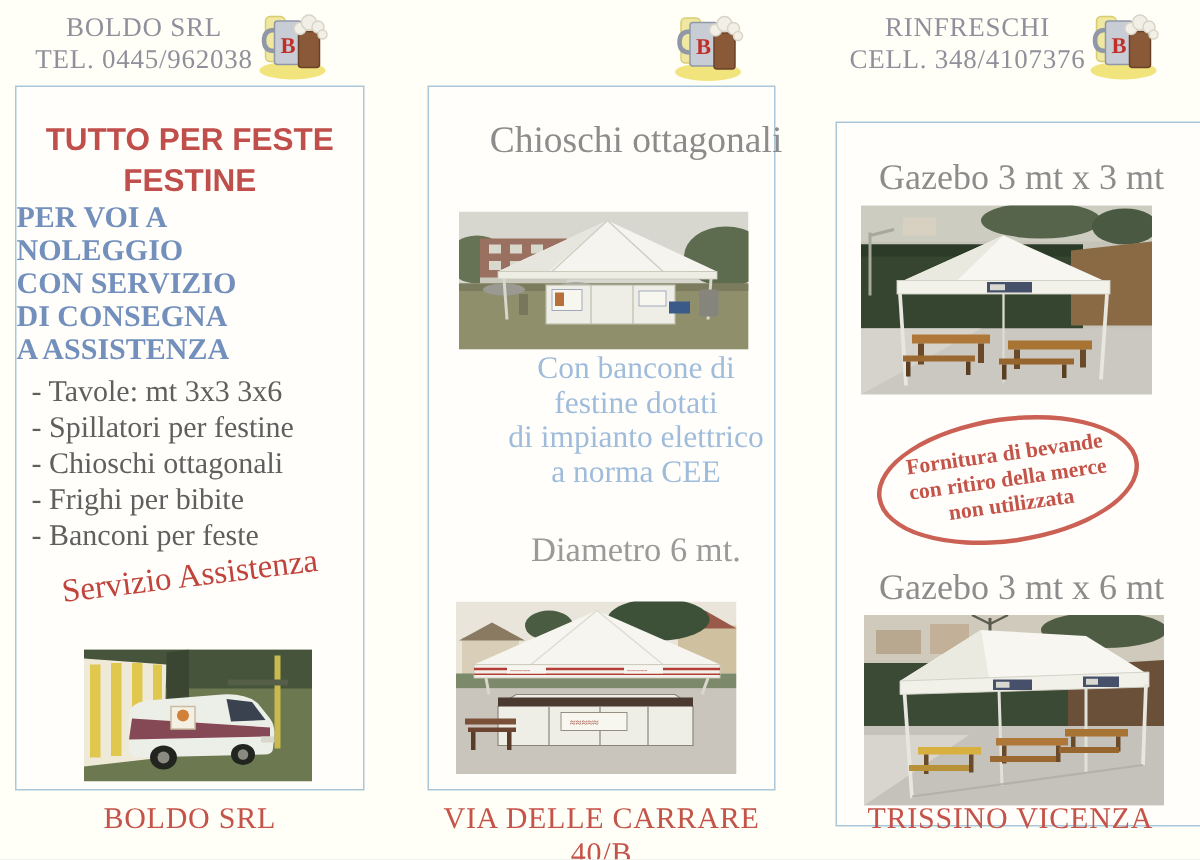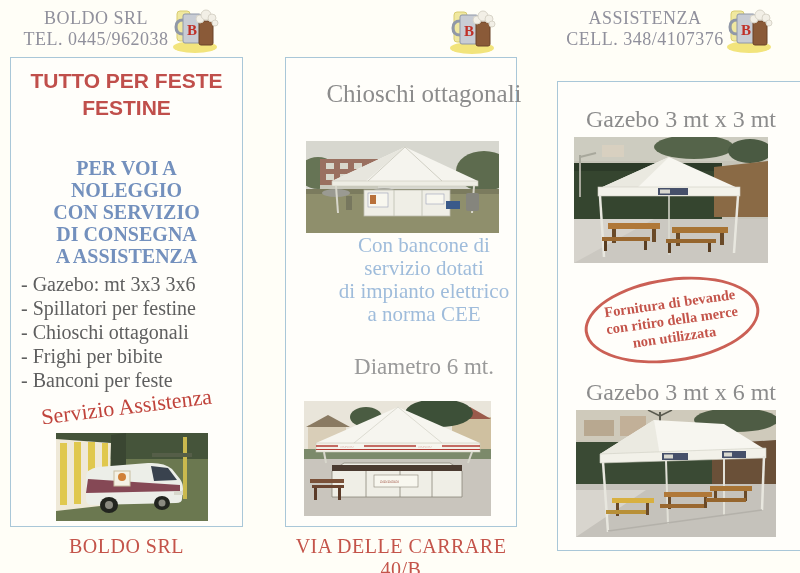--- a/index.html
+++ b/index.html
@@ -17,22 +17,22 @@
   .logo { position:absolute; width:52px; height:50px; }
   .logo-left { left:168px; top:4px; }
   .logo-center { left:445px; top:5px; }
   .logo-right { left:722px; top:4px; }
   
   .panel { position:absolute; top:57px; height:470px; border:1px solid #a9c7d8; background:#fffefa; }
   .panel-left { left:10px; width:233px; }
   .panel-mid { left:285px; width:232px;padding-left:23px; }
   .panel-right { left:557px; width:248px;margin-top:24px; }
   
-  .red-title { margin-top:9px; text-align:center; font-family:"Liberation Sans", sans-serif; font-weight:bold; font-size:21px; line-height:27px; color:#c04f4b; }
-  .blue-sub { text-align:center; font-weight:bold; font-size:20px; line-height:22px; color:#7390bd;margin-top:36px; }
+  .red-title { margin-top:22px; text-align:center; font-family:"Liberation Sans", sans-serif; font-weight:bold; font-size:21px; line-height:27px; color:#c04f4b; }
+  .blue-sub { text-align:left; font-weight:bold; font-size:20px; line-height:22px; color:#7390bd; }
   .lp-list { margin-top:5px; padding-left:10px; font-size:20px; line-height:24px; color:#5f5f5f; }
   .service-note { margin-top:2px; text-align:center; font-size:22px; color:#c0443c; transform:rotate(-7deg); }
   .photo { position:absolute; display:block; }
   
   .mid-title { position:absolute; top:22px; width:100%; text-align:center; font-size:25px; color:#8c8c8c; }
   .mid-desc { position:absolute; top:176px; width:100%; text-align:center; font-size:21px; line-height:23px; color:#9fbcdb; }
   .mid-diam { position:absolute; top:296px; width:100%; text-align:center; font-size:23px; color:#9a9a9a; }
   
   .rp-title { position:absolute; width:100%; text-align:center; font-size:24px; color:#8c8c8c; }
   .rp-title-top { top:24px; }
@@ -53,21 +53,21 @@
 </head>
 <body>
 
 <div class="page">
 
   <div class="hdr hdr-left">
     <div>BOLDO SRL</div>
     <div>TEL. 0445/962038</div>
   </div>
   <div class="hdr hdr-right">
-    <div>ASSISTENZA</div>
+    <div>RINFRESCHI</div>
     <div>CELL. 348/4107376</div>
   </div>
 
   <svg class="logo logo-left" viewBox="0 0 50 50">
     <ellipse cx="26" cy="43" rx="22" ry="6" fill="#f2e47c"></ellipse>
     <rect x="8" y="7" width="13" height="30" rx="3" fill="#f0e8a0" stroke="#d8cc70" stroke-width="1"></rect>
     <path d="M14 16 Q7 16 7 23 Q7 30 14 30" fill="none" stroke="#9098a8" stroke-width="3"></path>
     <rect x="14" y="10" width="18" height="29" rx="2" fill="#c8ccd4" stroke="#9098a8" stroke-width="1"></rect>
     <text x="18" y="31" font-family="Liberation Serif, serif" font-size="15" font-weight="bold" fill="#c03028">B</text>
     <rect x="30" y="17" width="14" height="24" rx="2" fill="#8a5a38" stroke="#6a4228" stroke-width="1"></rect>
@@ -107,21 +107,21 @@
       <div>FESTINE</div>
     </div>
     <div class="blue-sub">
       <div>PER VOI A</div>
       <div>NOLEGGIO</div>
       <div>CON SERVIZIO</div>
       <div>DI CONSEGNA</div>
       <div>A ASSISTENZA</div>
     </div>
     <div class="lp-list">
-      <div>- Gazebo: mt 3x3 3x6</div>
+      <div>- Tavole: mt 3x3 3x6</div>
       <div>- Spillatori per festine</div>
       <div>- Chioschi ottagonali</div>
       <div>- Frighi per bibite</div>
       <div>- Banconi per feste</div>
     </div>
     <div class="service-note">Servizio Assistenza</div>
 
     <svg class="photo" style="left:45px; top:375px;" width="152" height="88" viewBox="0 0 152 88">
       <rect width="152" height="88" fill="#6b7850"></rect>
       <rect width="152" height="26" fill="#45543a"></rect>
@@ -177,21 +177,21 @@
       <rect x="62" y="52" width="20" height="14" fill="#f8f7ef" stroke="#9aa0b8" stroke-width="0.6"></rect>
       <rect x="64" y="54" width="6" height="9" fill="#b8703a"></rect>
       <rect x="120" y="53" width="18" height="10" fill="#f8f7ef" stroke="#9aa0b8" stroke-width="0.6"></rect>
       <rect x="140" y="60" width="14" height="8" fill="#3a5a8a"></rect>
       <rect x="160" y="52" width="13" height="18" rx="2" fill="#85857d"></rect>
       <rect x="40" y="55" width="6" height="14" fill="#77775e"></rect>
     </svg>
 
     <div class="mid-desc">
       <div>Con bancone di</div>
-      <div>servizio dotati</div>
+      <div>festine dotati</div>
       <div>di impianto elettrico</div>
       <div>a norma CEE</div>
     </div>
     <div class="mid-diam">Diametro 6 mt.</div>
 
     <svg class="photo" style="left:18px; top:343px;" width="187" height="115" viewBox="0 0 187 115">
       <rect width="187" height="115" fill="#e9e5da"></rect>
       <rect x="4" y="24" width="38" height="32" fill="#d9ceb8"></rect>
       <polygon points="2,26 24,14 46,26" fill="#8a7a62"></polygon>
       <rect x="148" y="16" width="39" height="32" fill="#cfc0a0"></rect>
@@ -307,14 +307,15 @@
       <rect x="84" y="94" width="44" height="4" fill="#9a6830"></rect>
       <rect x="134" y="76" width="42" height="5" fill="#a87434"></rect>
       <rect x="138" y="81" width="3" height="11" fill="#6a4a28"></rect>
       <rect x="168" y="81" width="3" height="10" fill="#6a4a28"></rect>
       <rect x="130" y="88" width="40" height="4" fill="#96662e"></rect>
     </svg>
   </div>
 
   <div class="footer footer-left">BOLDO SRL</div>
   <div class="footer footer-mid">VIA DELLE CARRARE 40/B</div>
+  <div class="footer footer-right">TRISSINO VICENZA</div>
 
 </div>
 
 </body></html>

